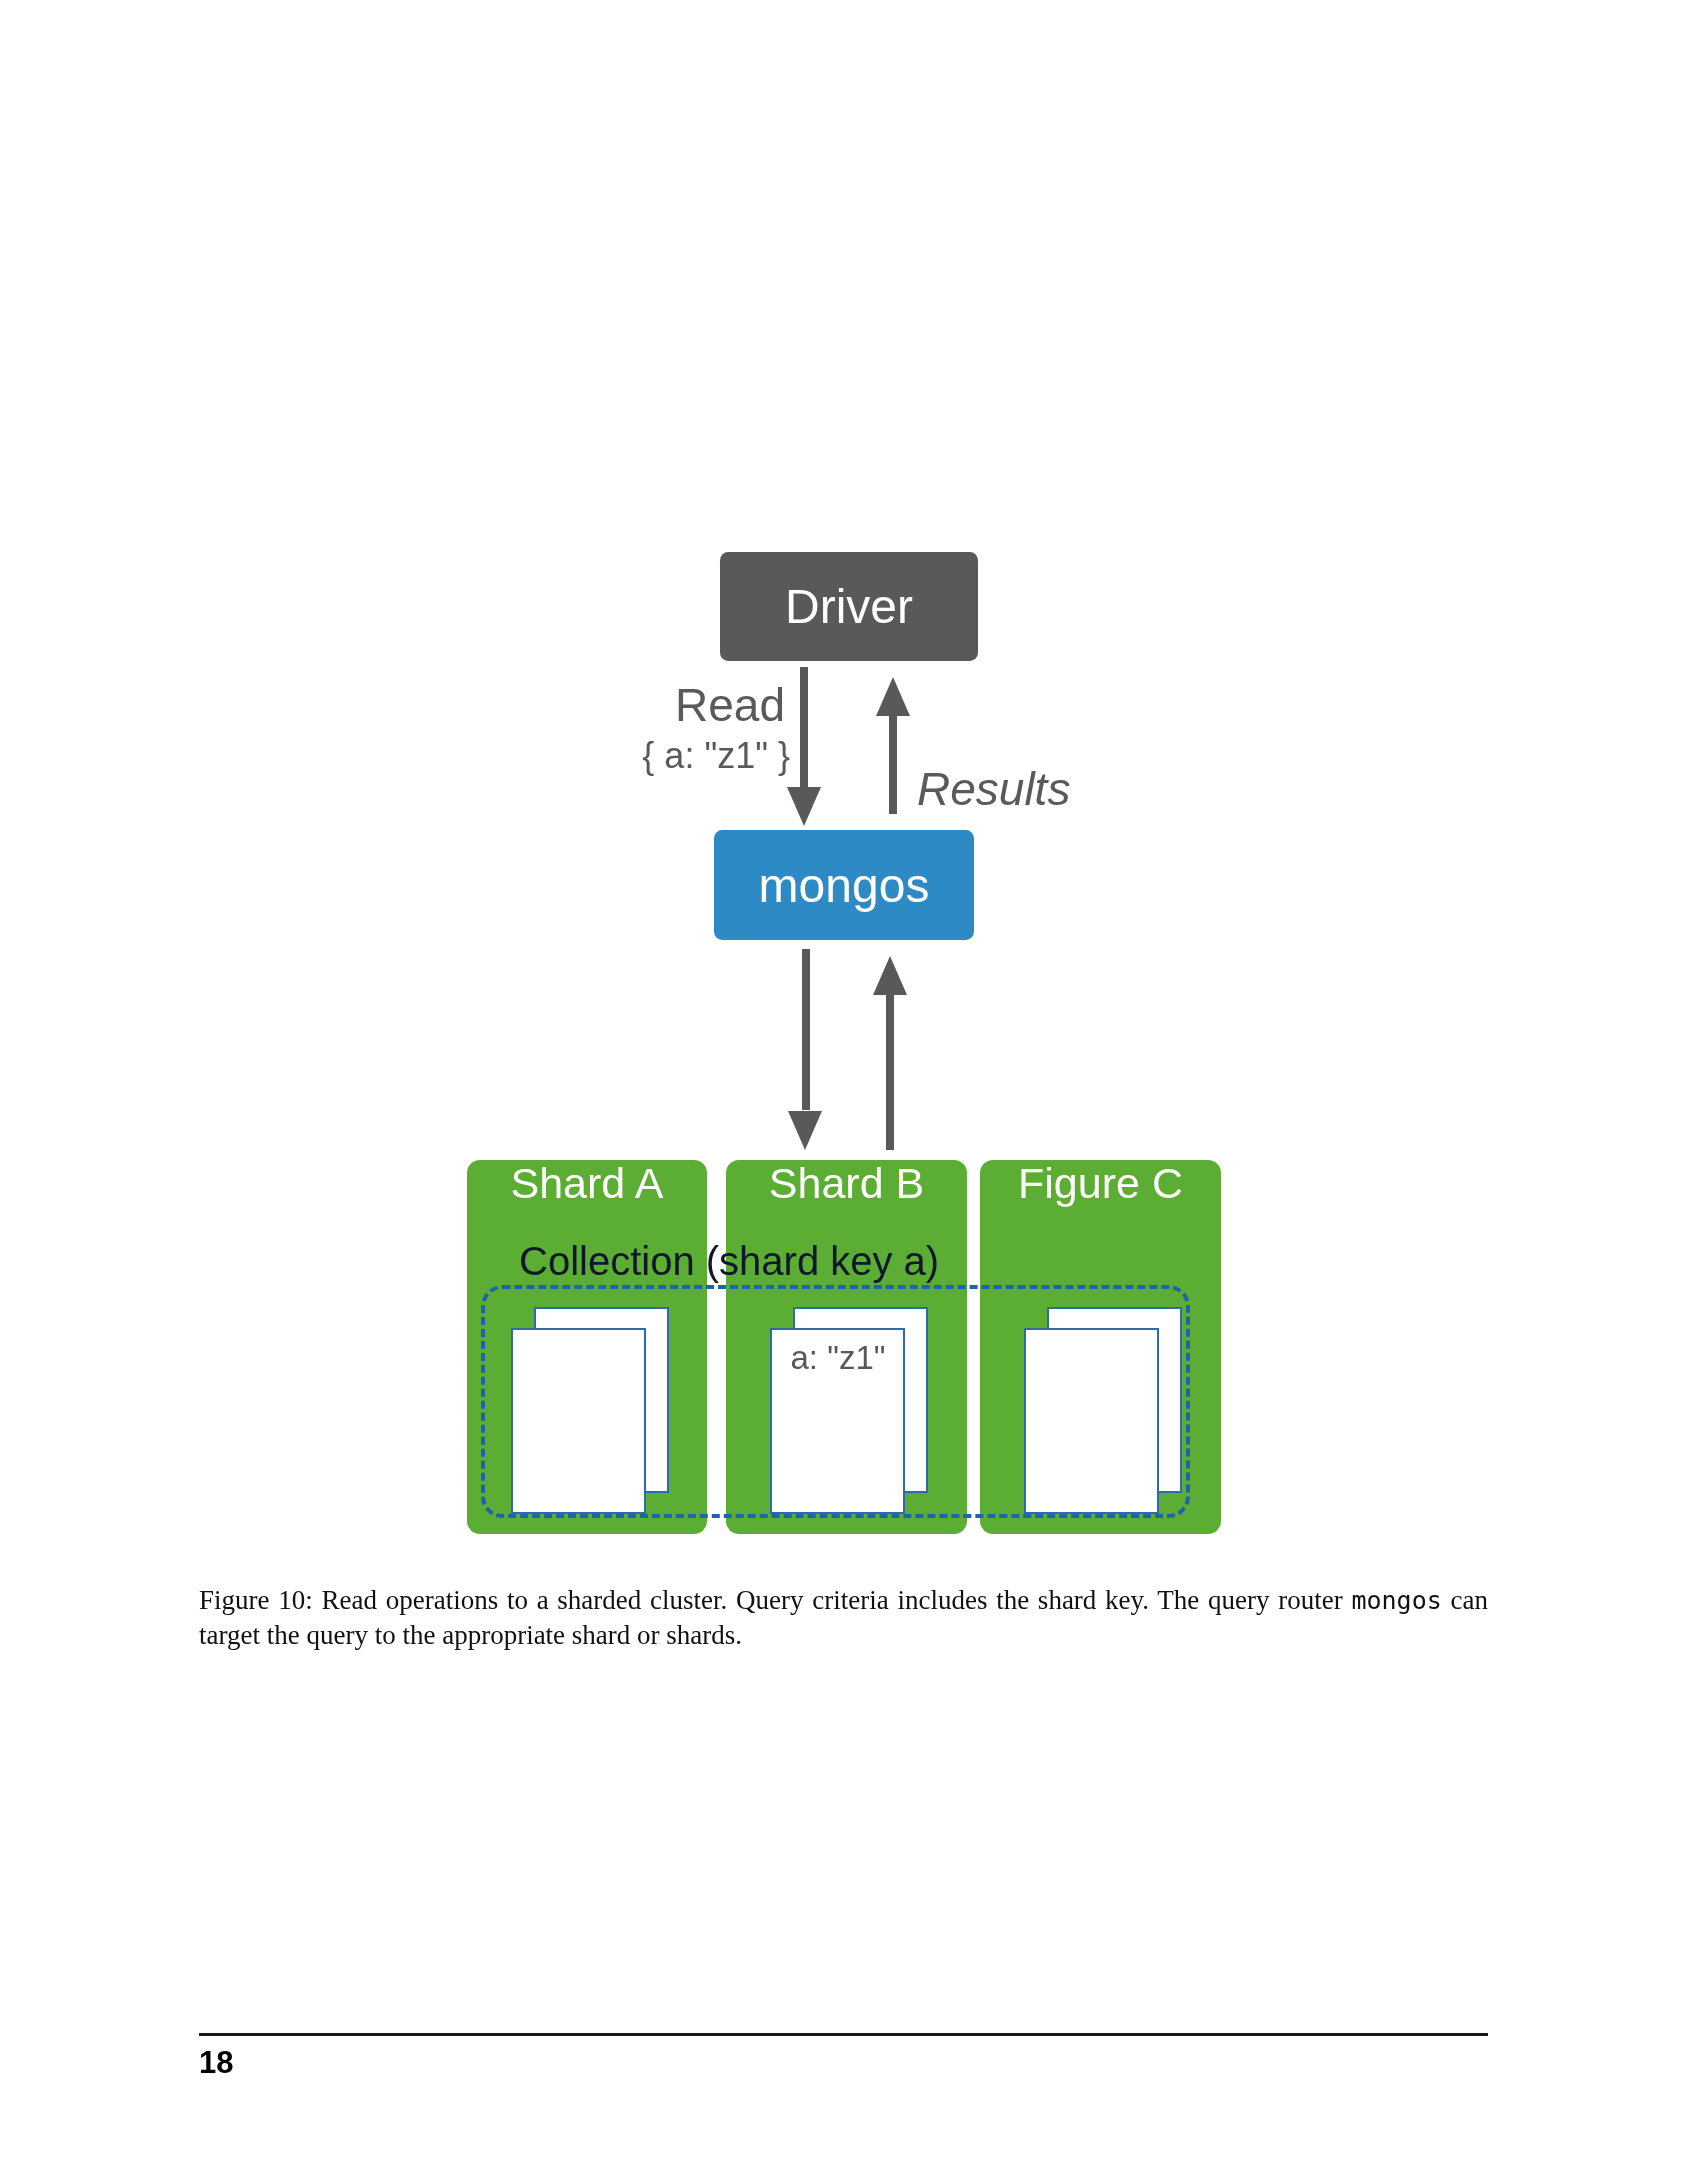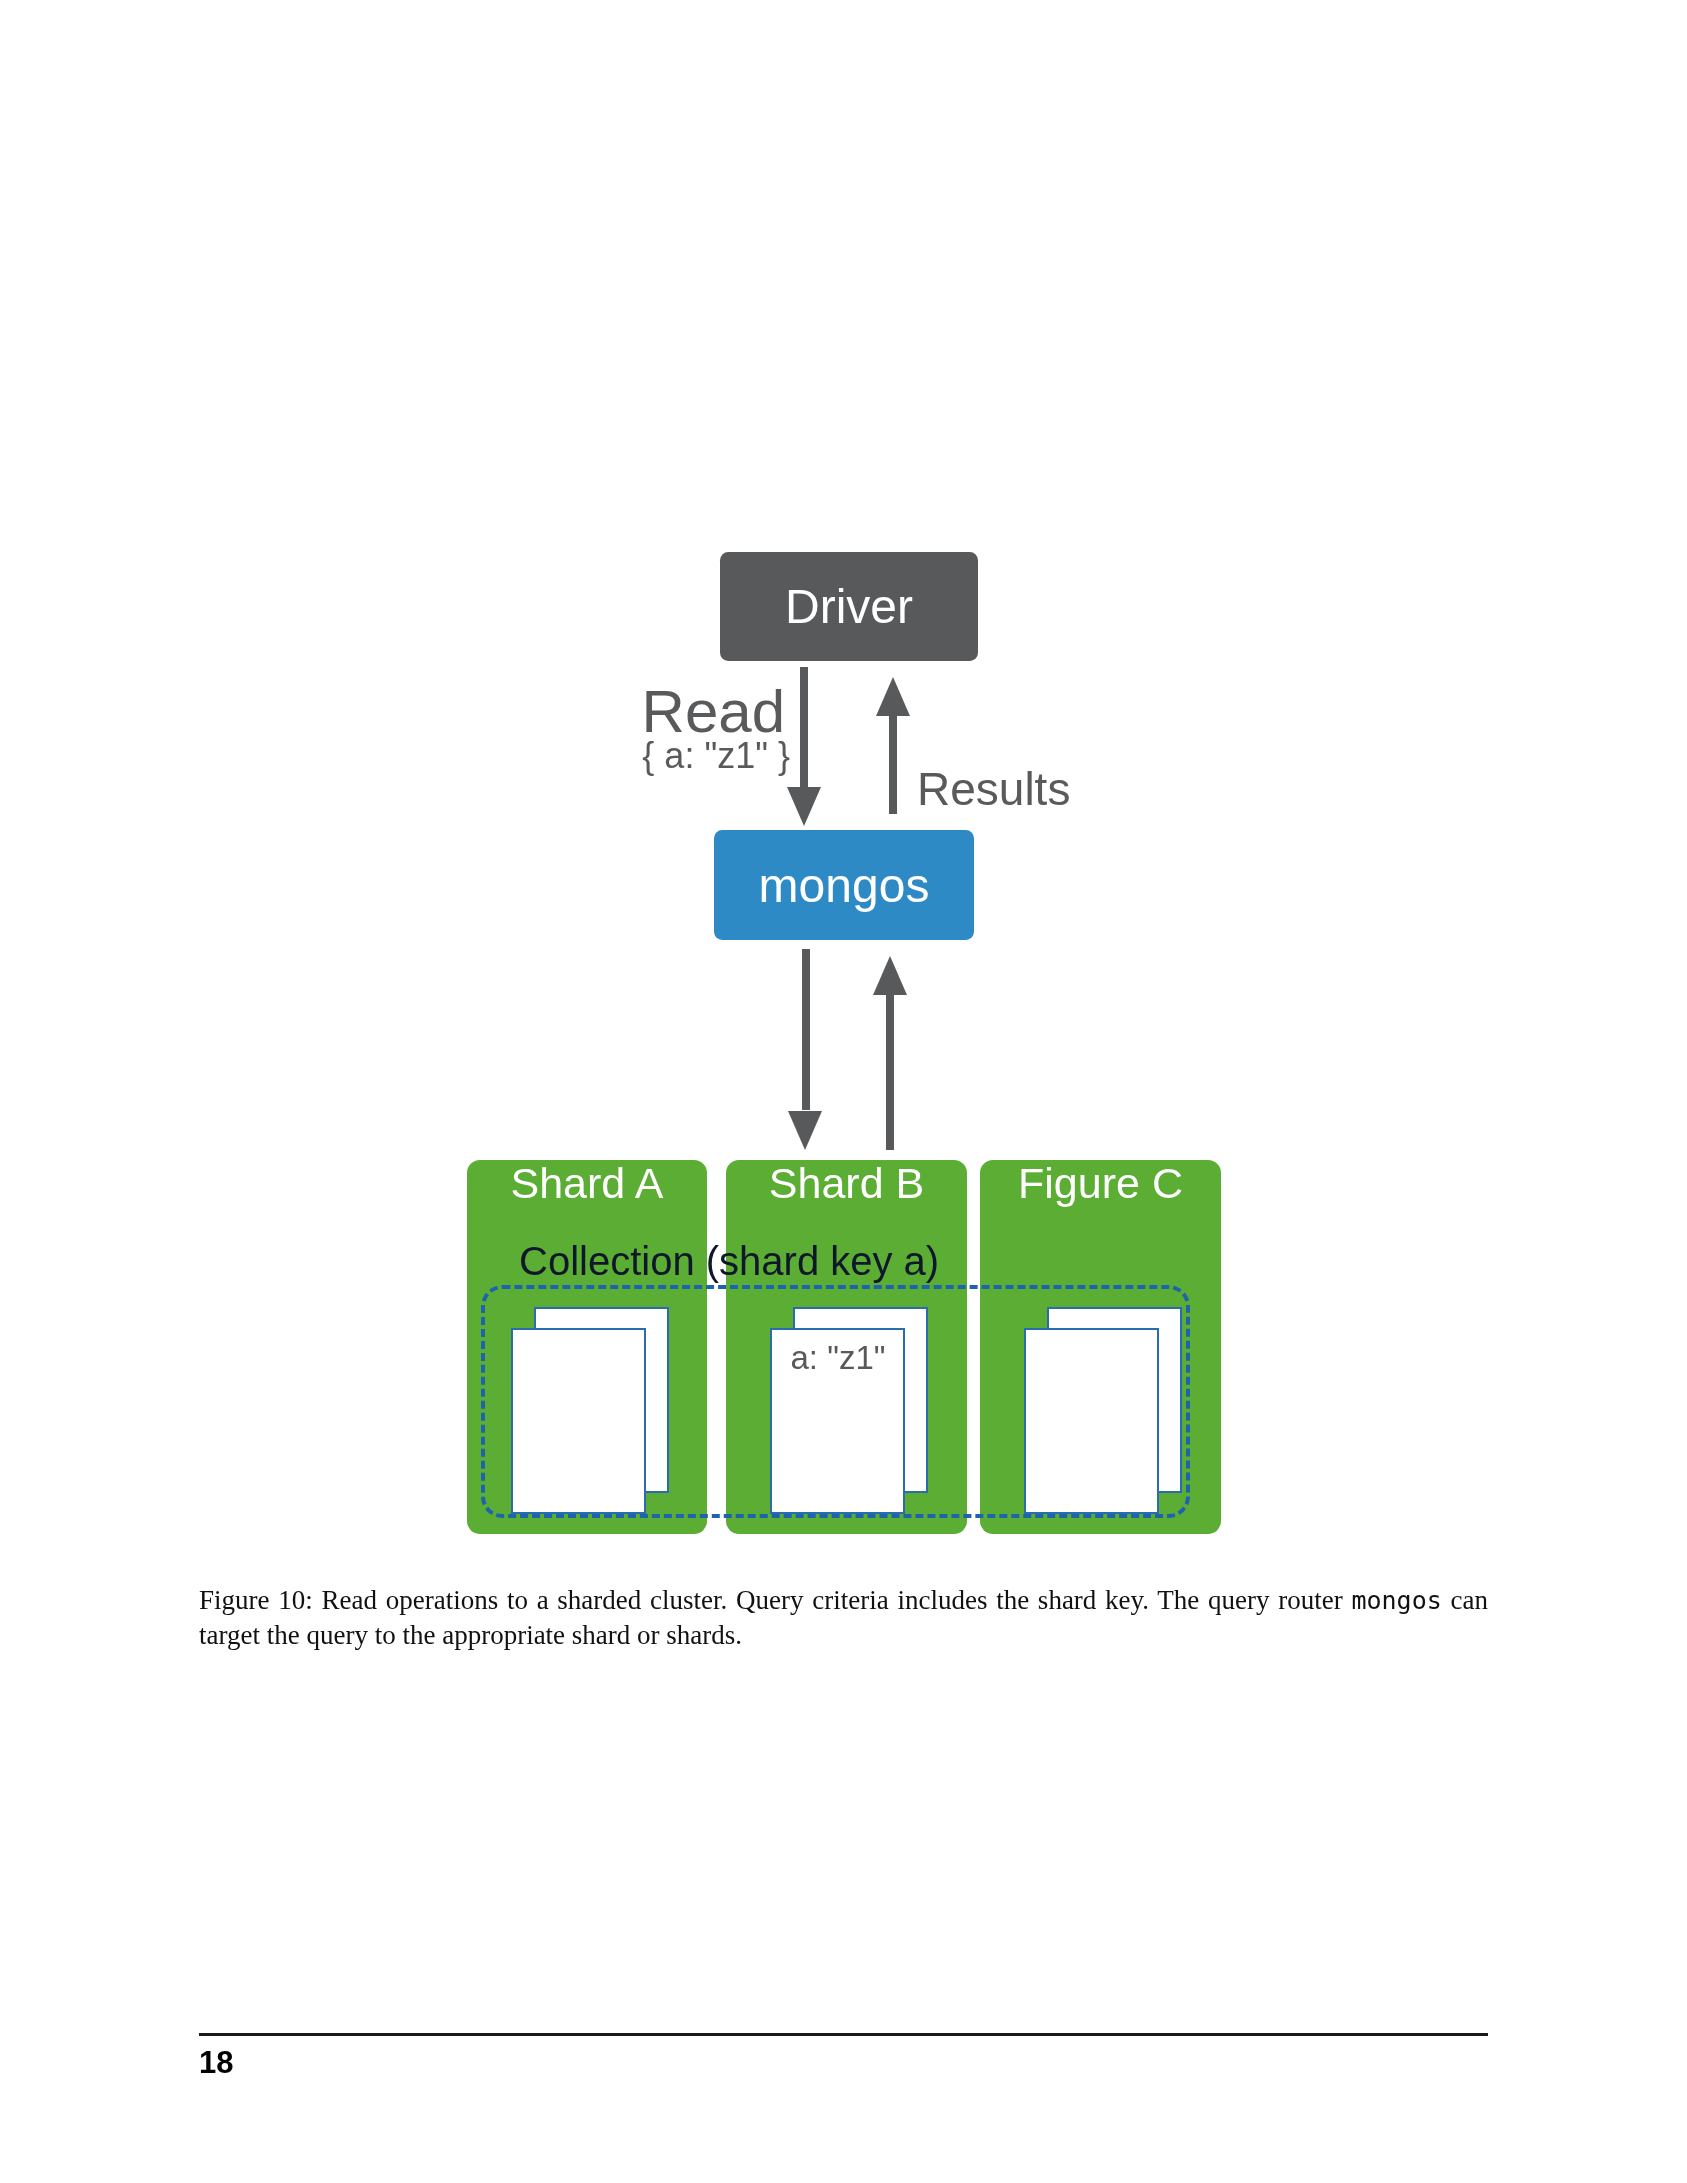--- a/index.html
+++ b/index.html
@@ -21,23 +21,23 @@
     left:720px;top:552px;width:258px;height:109px;
     background:#58595B;font-size:48px;
   }
   .mongos-box{
     left:714px;top:830px;width:260px;height:110px;
     background:#2E8AC5;font-size:48px;
   }
 
   
   .flow-label{color:#595A5C;line-height:1;}
-  .read-label{left:610px;top:682px;width:175px;text-align:right;font-size:60px;}
+  .read-label{left:610px;top:682px;width:175px;text-align:right;font-size:46px;}
   .read-query-label{left:601px;top:738px;width:189px;text-align:right;font-size:36px;}
-  .results-label{left:917px;top:766px;font-size:46px;}
+  .results-label{left:917px;top:766px;font-size:46px;font-style:italic;}
 
   
   .shaft{background:#58595B;width:8.2px;}
   .head-down{width:0;height:0;border-left:17.3px solid transparent;border-right:17.3px solid transparent;border-top:39px solid #58595B;}
   .head-up{width:0;height:0;border-left:17.3px solid transparent;border-right:17.3px solid transparent;border-bottom:39px solid #58595B;}
 
   .a1-shaft{left:800px;top:667px;height:121px;}
   .a1-head{left:787px;top:787px;}
   .a2-head{left:876px;top:677px;}
   .a2-shaft{left:889px;top:713px;height:101px;}

